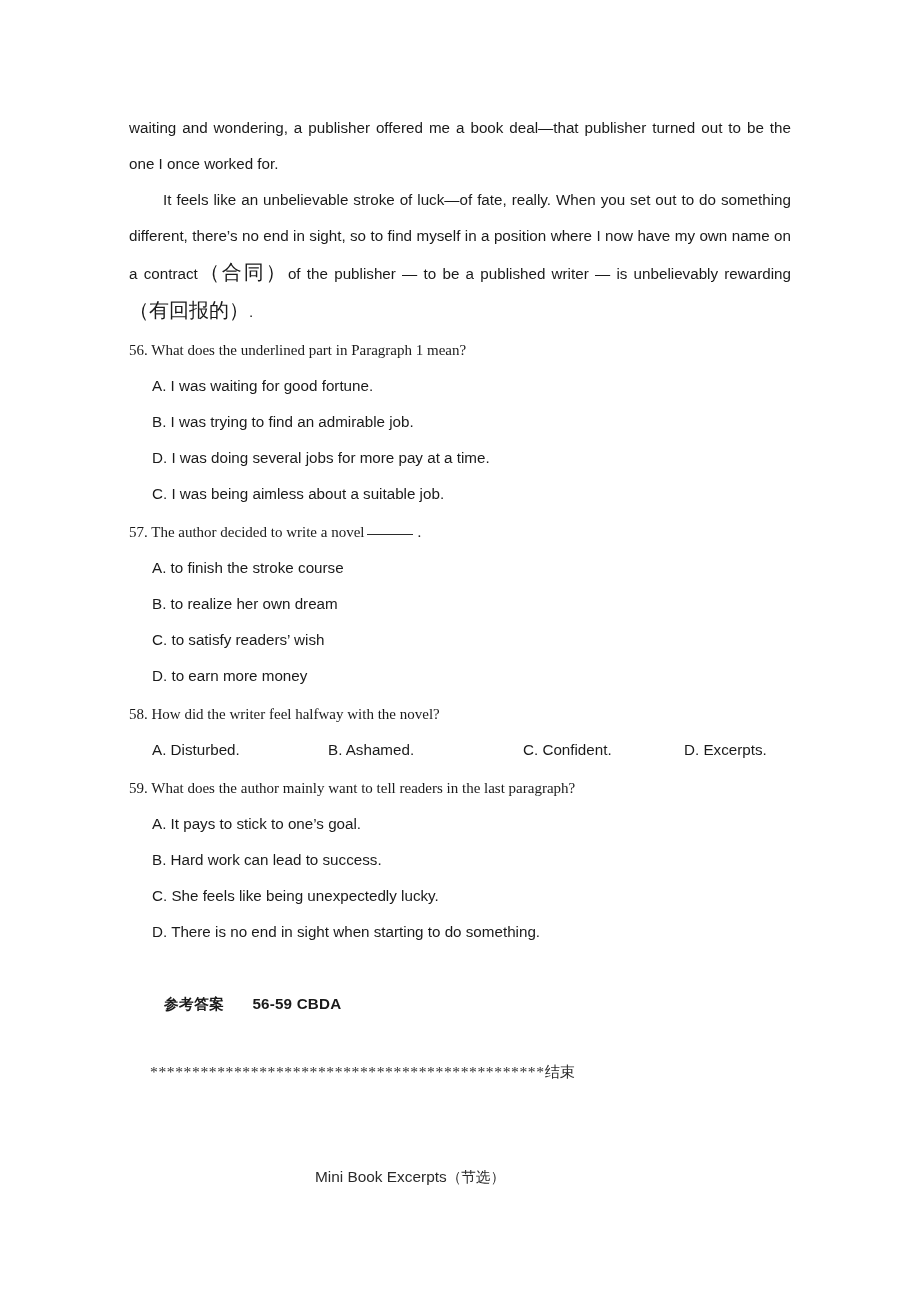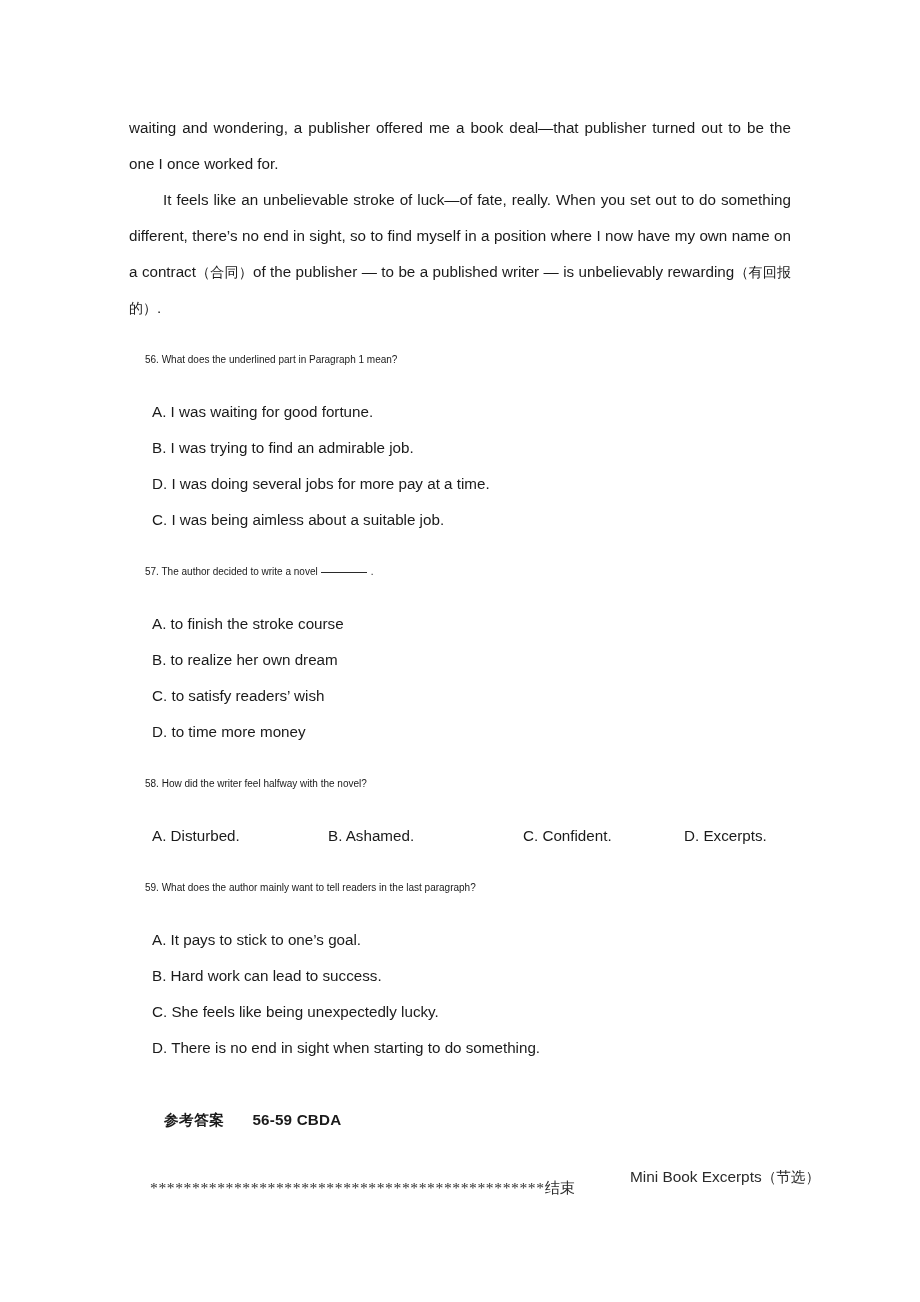--- a/index.html
+++ b/index.html
@@ -36,32 +36,33 @@
     line-height: 36px;
     text-align: justify;
     text-justify: inter-word;
     margin: 0;
   }
   .passage.indented {
     text-indent: 34px;
   }
   .cjk {
     font-family: "DejaVu Sans", "Liberation Sans", sans-serif;
-    font-size: 14px;
+    font-size: 20px;
   }
 
   
   .question-block {
     margin-top: 2px;
   }
   .q-stem {
-    font-size: 10px;
-    line-height: 36px;
-    margin: 16px;
-    white-space: nowrap;
+    font-size: 15px;
+    line-height: 36px;
+    margin: 0;
+    white-space: nowrap;
+    font-family: Liberation Serif, serif;
   }
   .blank-line {
     display: inline-block;
     width: 46px;
     border-bottom: 1.4px solid #2a2a2a;
     vertical-align: 2px;
     margin: 0 4px 0 3px;
   }
   .q-option {
     font-size: 15.2px;
@@ -127,21 +128,21 @@
     font-family: "DejaVu Serif", "Liberation Serif", serif;
     font-size: 15.2px;
   }
 
   
   .footer-title {
     position: absolute;
     left: 0;
     top: 1164px;
     width: 820px;
-    text-align: right;
+    text-align: center;
     font-size: 15.4px;
     line-height: 26px;
     color: #2a2a2a;
   }
   .footer-title .cjk-paren {
     font-family: "DejaVu Sans", "Liberation Sans", sans-serif;
     font-size: 14.6px;
   }
 </style>
 </head>
@@ -165,21 +166,21 @@
       <p class="q-option">B. I was trying to find an admirable job.</p>
       <p class="q-option">D. I was doing several jobs for more pay at a time.</p>
       <p class="q-option">C. I was being aimless about a suitable job.</p>
     </div>
 
     <div class="question-block">
       <p class="q-stem"><span>57. The author decided to write a novel</span><span class="blank-line"></span><span>.</span></p>
       <p class="q-option">A. to finish the stroke course</p>
       <p class="q-option">B. to realize her own dream</p>
       <p class="q-option">C. to satisfy readers’ wish</p>
-      <p class="q-option">D. to time more money</p>
+      <p class="q-option">D. to earn more money</p>
     </div>
 
     <div class="question-block">
       <p class="q-stem">58. How did the writer feel halfway with the novel?</p>
       <div class="q-option-row">
         <span class="opt opt-0">A. Disturbed.</span>
         <span class="opt opt-1">B. Ashamed.</span>
         <span class="opt opt-2">C. Confident.</span>
         <span class="opt opt-3">D. Excerpts.</span>
       </div>

